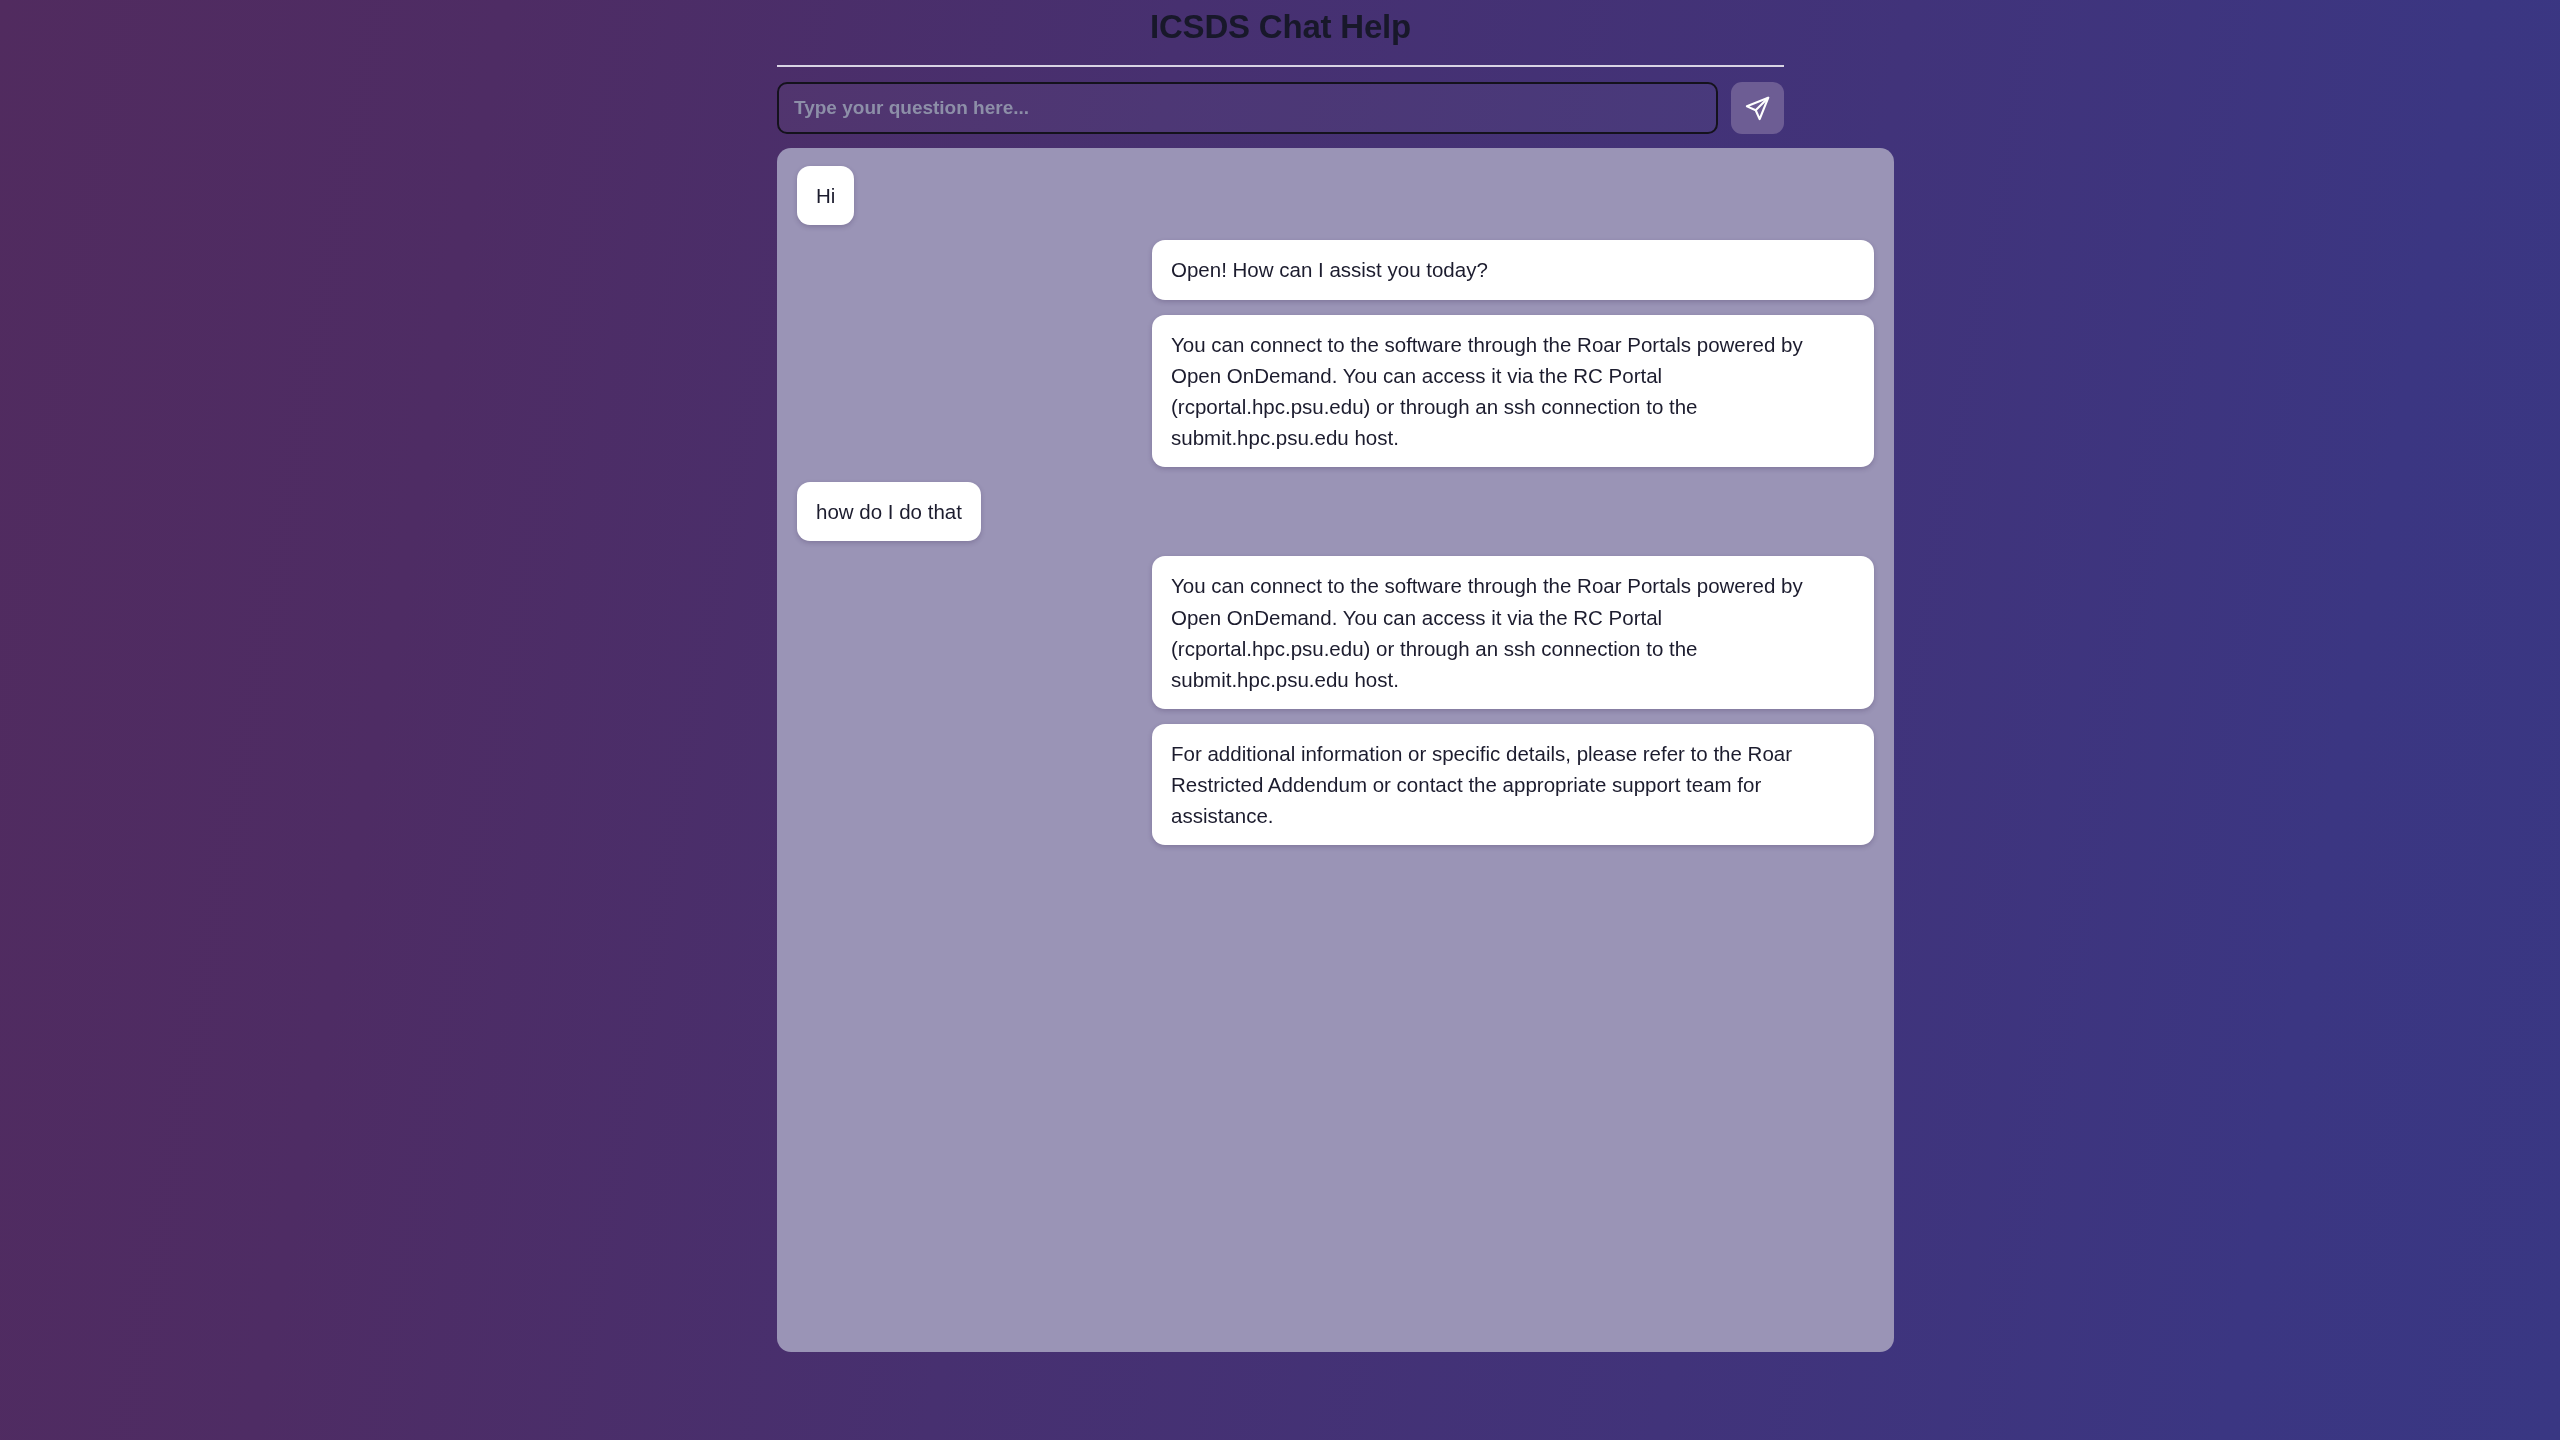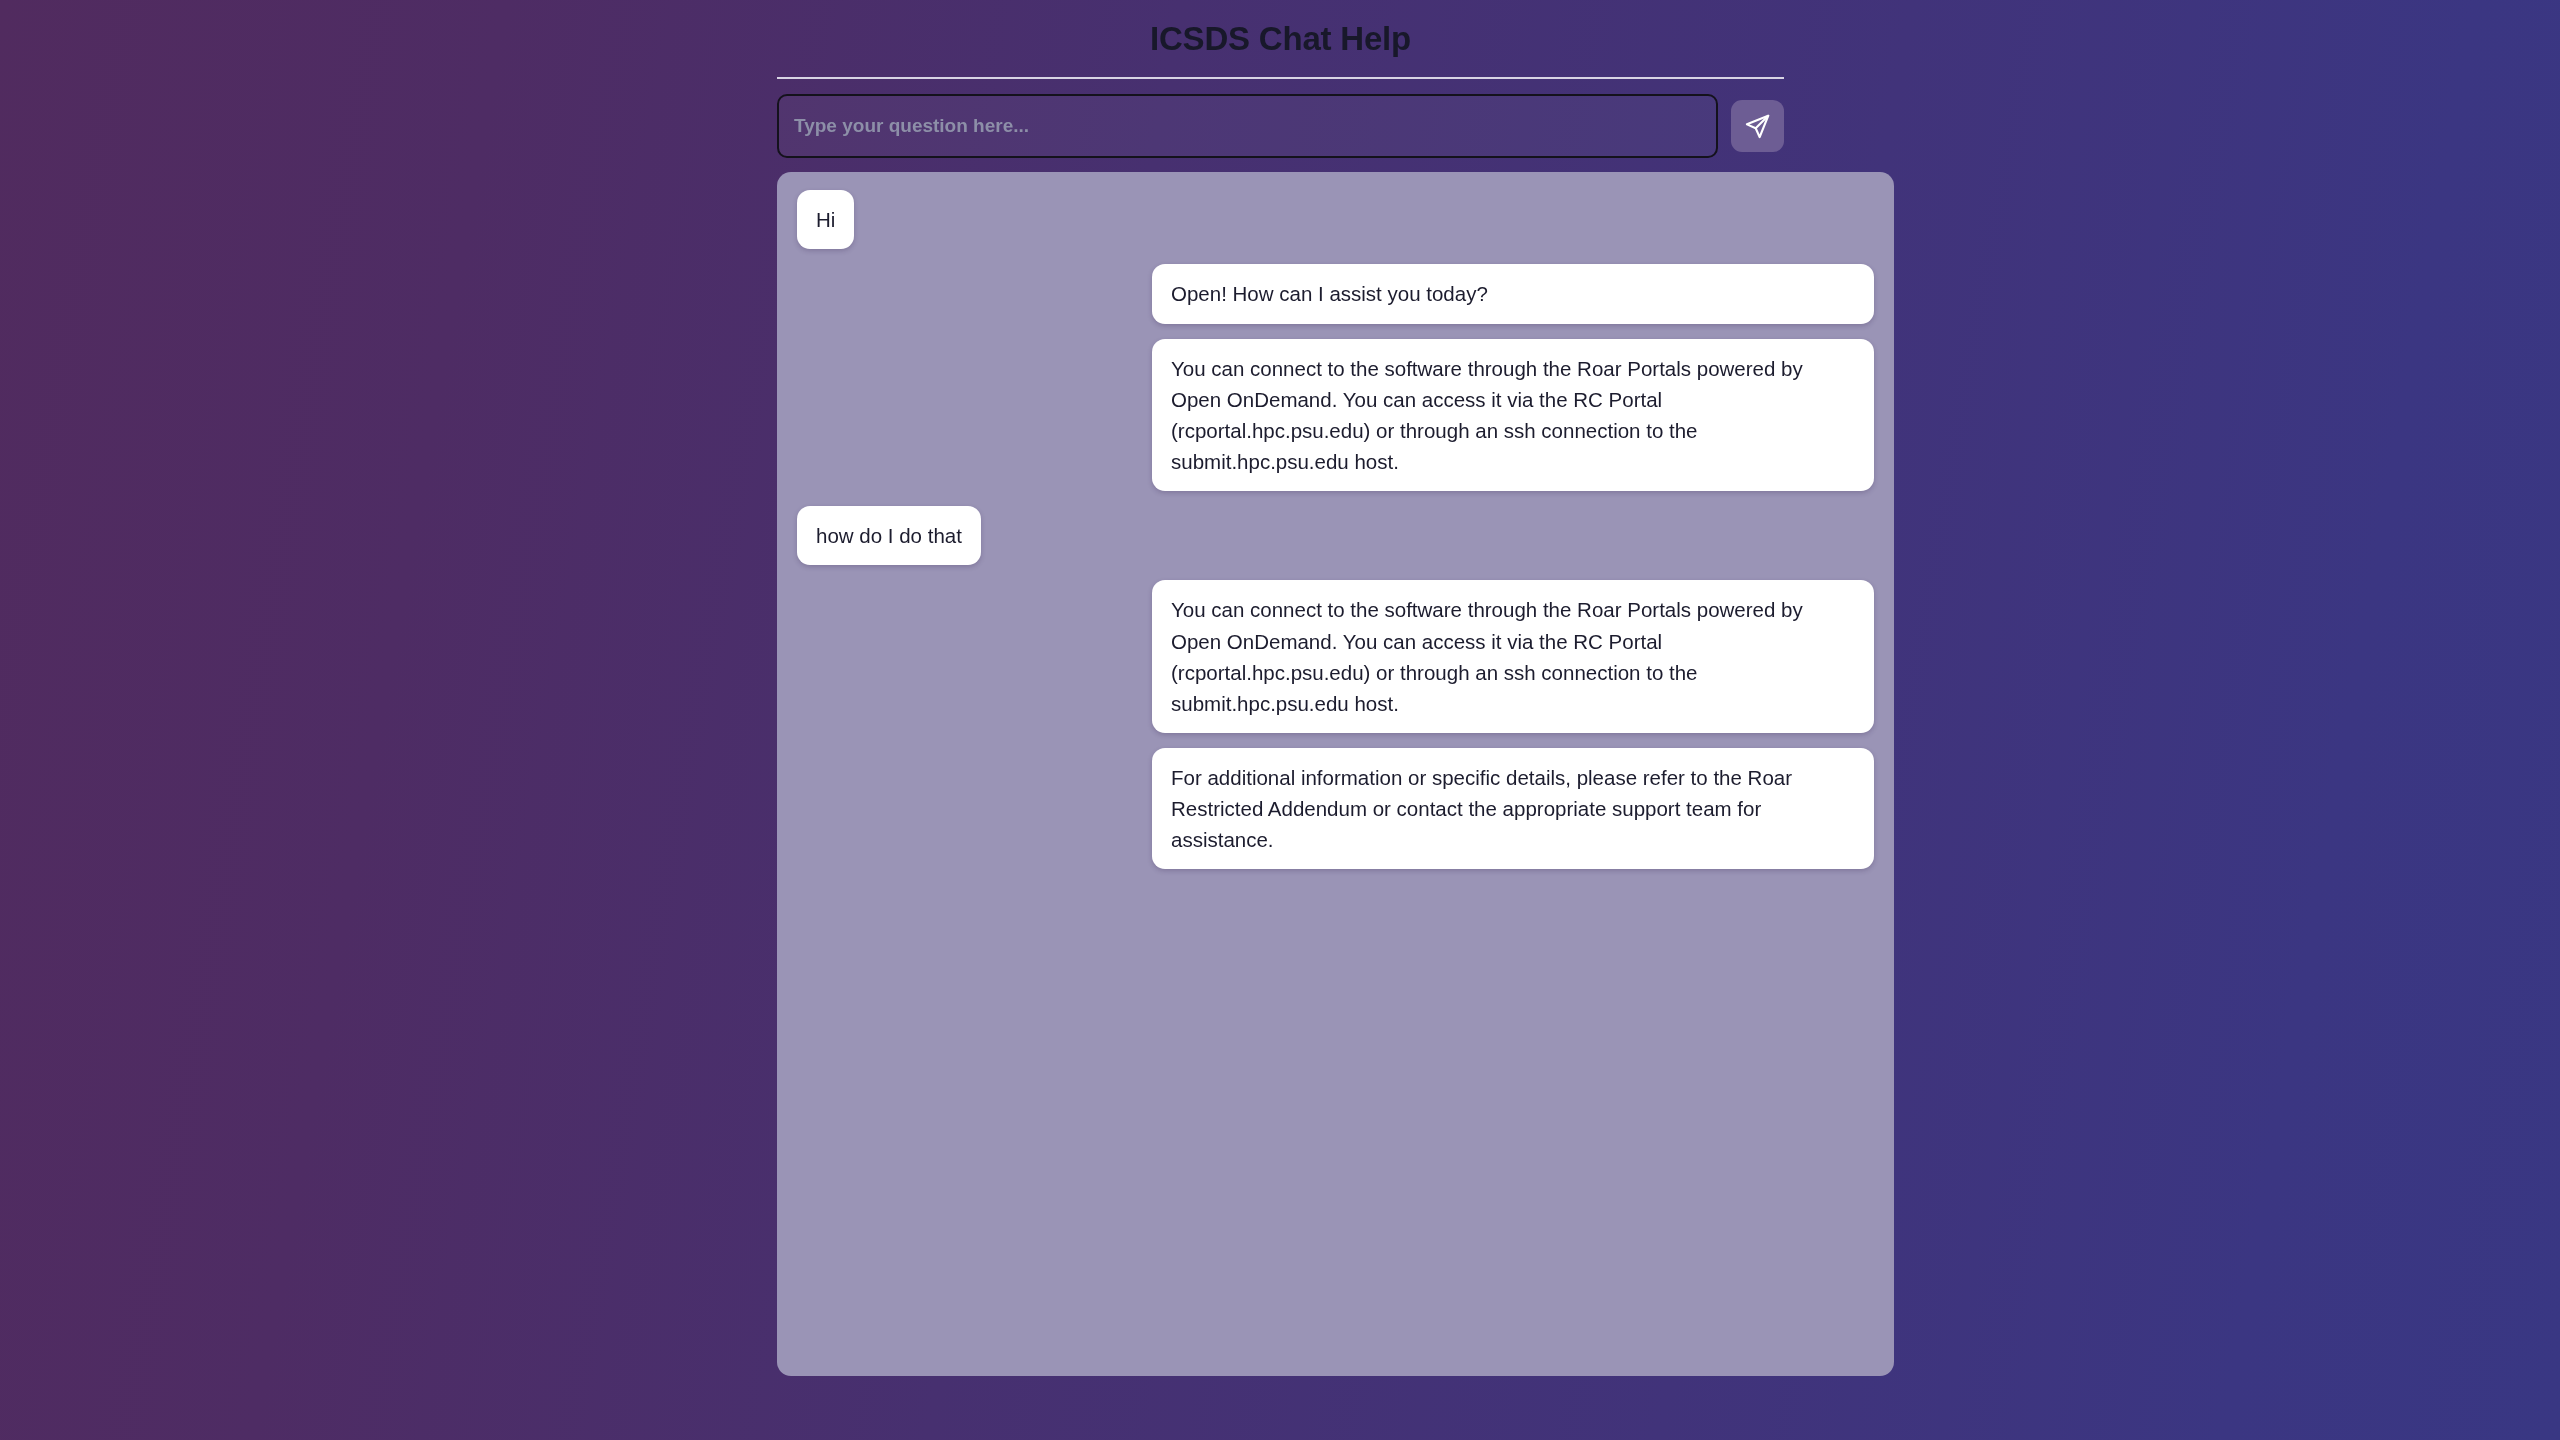--- a/index.html
+++ b/index.html
@@ -34,21 +34,21 @@
     position: absolute;
     left: 777px;
     top: 0;
     width: 1007px;
     height: 1440px;
   }
 
   
   .page-title {
     margin: 0;
-    padding-top: 18px;
+    padding-top: 6px;
     text-align: center;
     font-size: 33px;
     font-weight: bold;
     line-height: 1.25;
     color: #18182a;
     letter-spacing: -0.2px;
   }
 
   .header-rule {
     margin-top: 18px;
@@ -62,21 +62,21 @@
   .composer {
     display: flex;
     align-items: center;
     gap: 13px;
     margin-top: 15px;
     width: 1007px;
   }
 
   .chat-input {
     flex: 1 1 auto;
-    height: 64px;
+    height: 52px;
     border-radius: 10px;
     border: 2px solid #14121c;
     background: rgba(255,255,255,0.035);
     padding: 0 15px;
     font-family: "Liberation Sans", sans-serif;
     font-size: 19px;
     font-weight: bold;
     color: #e9e7f2;
     outline: none;
     caret-color: #ffffff;

